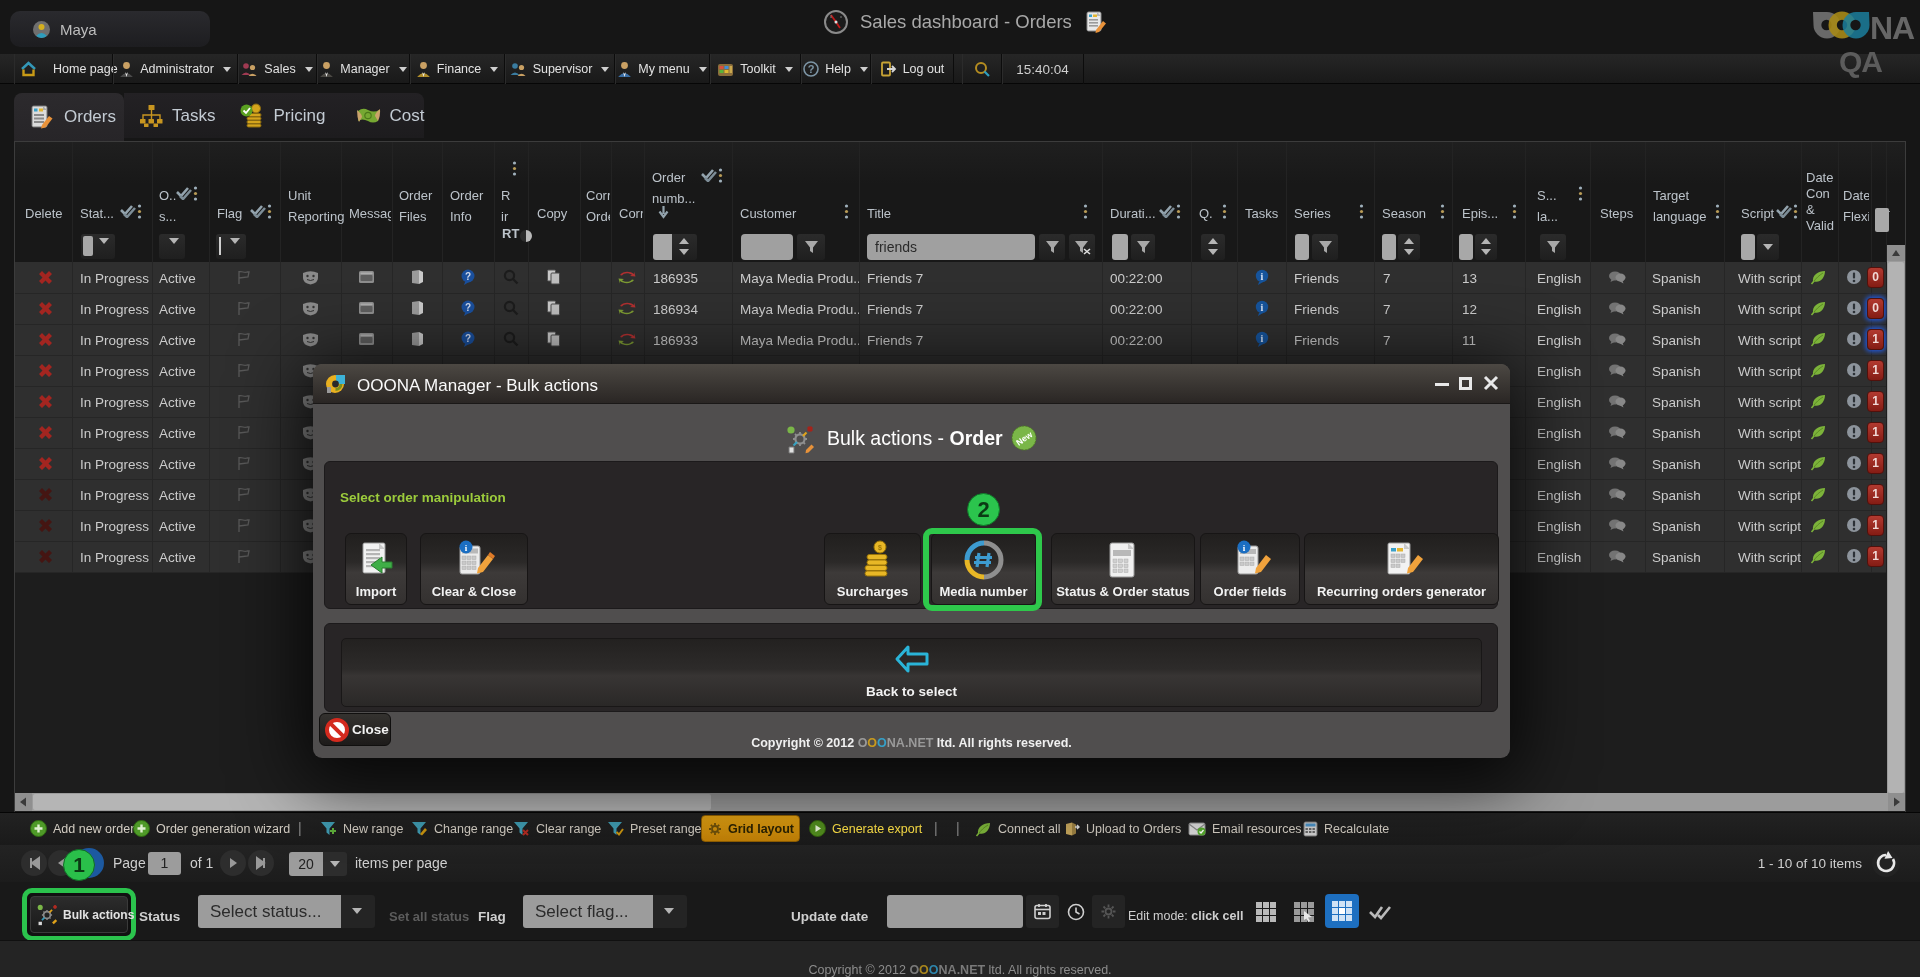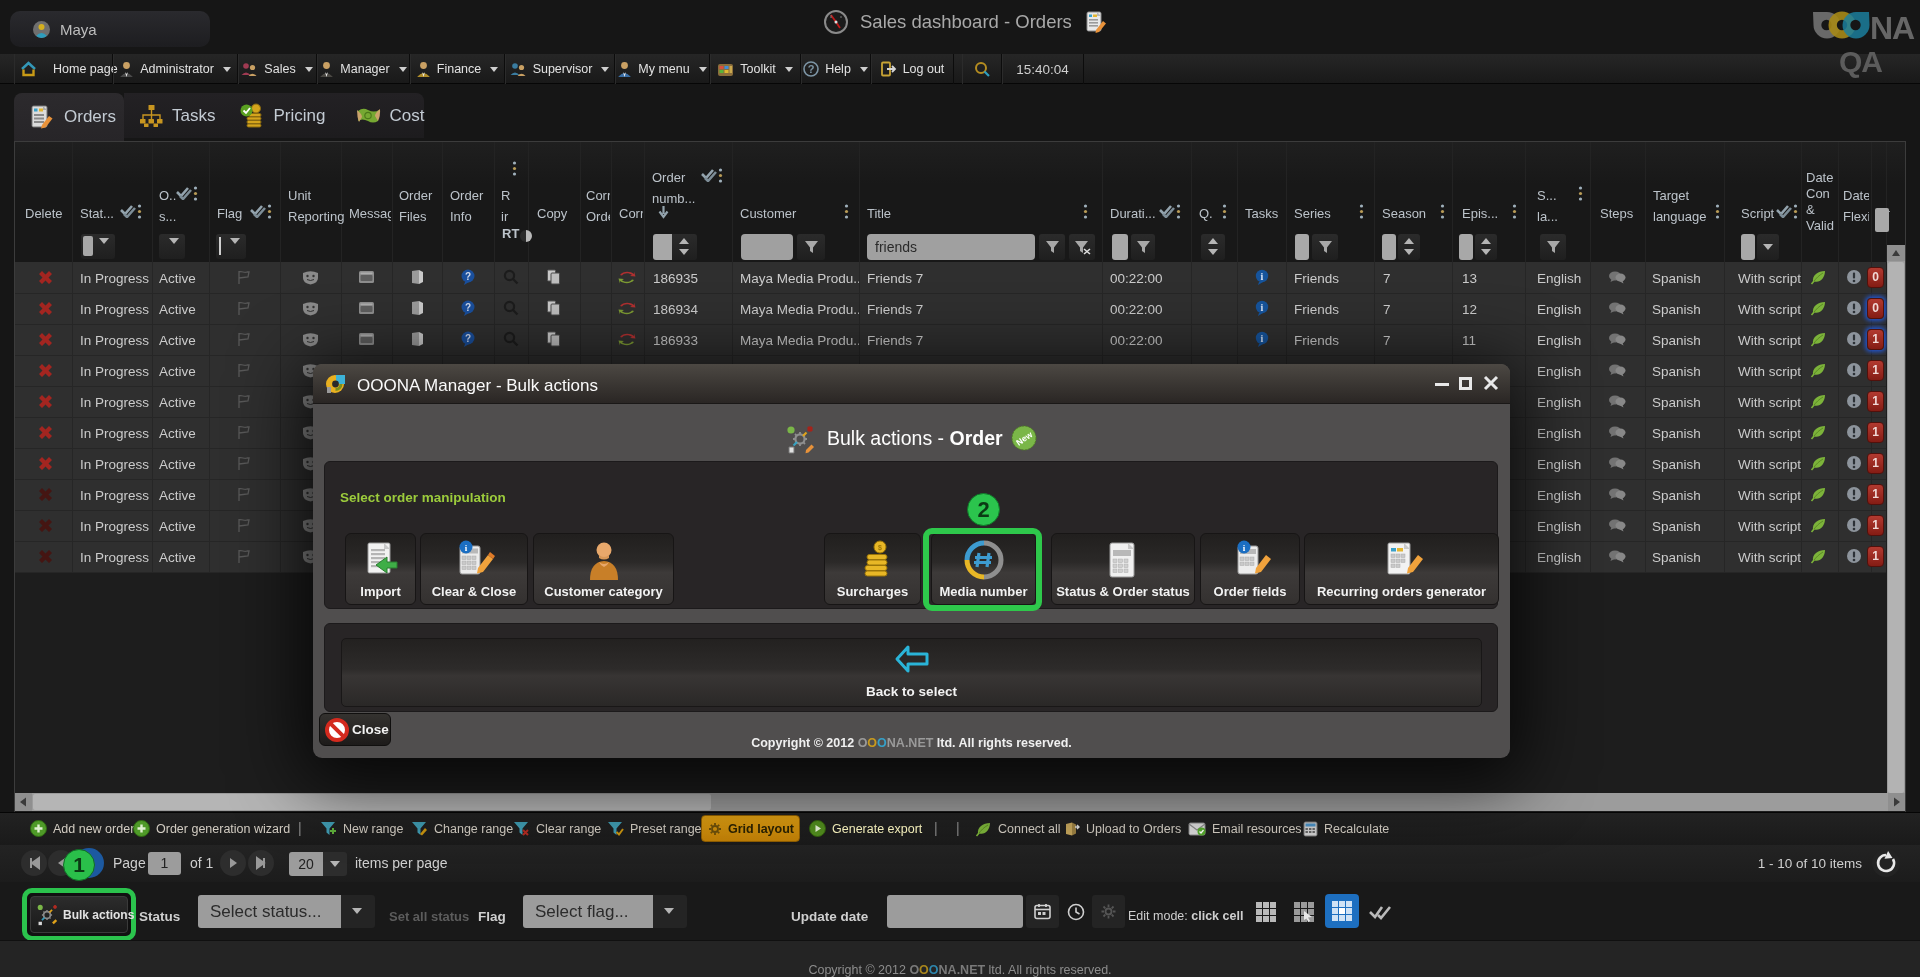--- a/index.html
+++ b/index.html
@@ -1015,21 +1015,21 @@
       </svg>
       <span>Preset range</span>
     </div>
     <div style="position:absolute;left:701px;top:815px;width:99px;height:27px;background:linear-gradient(#df9f13,#c07f06);border:1px solid #8f5e02;border-radius:4px;display:flex;align-items:center;justify-content:center;gap:6px;color:#2b2203;font-size:12.5px;font-weight:700;">
       <svg width="15" height="15" viewBox="0 0 15 15" style="">
         <circle cx="8" cy="8" r="3" fill="none" stroke="#6b4e0a" stroke-width="1.8"></circle>
         <path d="M8 2 V4 M8 12 V14 M2 8 H4 M12 8 H14 M3.8 3.8 L5.2 5.2 M10.8 10.8 L12.2 12.2 M12.2 3.8 L10.8 5.2 M5.2 10.8 L3.8 12.2" stroke="#6b4e0a" stroke-width="1.8"></path>
       </svg>
       <span>Grid layout</span>
     </div>
-    <div style="position:absolute;left:809px;top:818px;height:21px;display:flex;align-items:center;gap:6px;color:#fef9c3;font-size:12.5px;font-weight:400;white-space:nowrap;">
+    <div style="position:absolute;left:809px;top:818px;height:21px;display:flex;align-items:center;gap:6px;color:#fde047;font-size:12.5px;font-weight:400;white-space:nowrap;">
       <svg width="17" height="17" viewBox="0 0 17 17" style="">
         <circle cx="8.5" cy="8.5" r="8" fill="#518c1e" stroke="#33610d"></circle>
         <path d="M6.5 5 L12 8.5 L6.5 12 Z" fill="#e5f0d5"></path>
       </svg>
       <span>Generate export</span>
     </div>
     <div style="position:absolute;left:934px;top:820px;color:#8a8a8a;font-size:14px;">|</div>
     <div style="position:absolute;left:956px;top:820px;color:#8a8a8a;font-size:14px;">|</div>
     <div style="position:absolute;left:975px;top:818px;height:21px;display:flex;align-items:center;gap:6px;color:#d2ccc2;font-size:12.5px;font-weight:400;white-space:nowrap;">
       <svg width="17" height="16" viewBox="0 0 17 16" style="">
@@ -1236,21 +1236,21 @@
           <path d="M4 23 h5 v6 h-5 z" fill="#e0e0e0" stroke="#777"></path>
           <path d="M21 26 L26.5 20.5 L29 23 L23.5 28.5 L20.5 29.2 Z" fill="#e8923a"></path>
         </svg></div>
 <div style="position:absolute;left:514px;top:63px;color:#fdfdfd;font-size:19.5px;font-weight:400;white-space:nowrap;">Bulk actions - <b style="font-weight:700;">Order</b></div>
 <div style="position:absolute;left:698px;top:61px;width:26px;height:26px;"><svg width="26" height="26" viewBox="0 0 26 26" style="">
           <circle cx="13" cy="13" r="12" fill="#7ab648" stroke="#4e7a24" stroke-width="1" stroke-dasharray="2 1.2"></circle>
           <text x="13" y="16.5" font-size="8.5" font-weight="bold" fill="#fff" text-anchor="middle" transform="rotate(-35 13 13)" font-family="Liberation Sans">New</text>
         </svg></div>
 <div style="position:absolute;left:11px;top:97px;width:1174px;height:148px;background:#282526;border-radius:6px;border:1px solid #1c1a1b;">
 <div style="position:absolute;left:15px;top:28px;color:#9ccc3c;font-size:13.5px;font-weight:700;">Select order manipulation</div>
-<div style="position:absolute;left:20px;top:71px;width:71px;height:72px;background:linear-gradient(180deg,#211f1e 0%,#2b2928 40%,#3d3a39 55%,#343130 100%);border:1px solid #171515;border-radius:6px;">
+<div style="position:absolute;left:20px;top:71px;width:62px;height:72px;background:linear-gradient(180deg,#211f1e 0%,#2b2928 40%,#3d3a39 55%,#343130 100%);border:1px solid #171515;border-radius:6px;">
           <div style="position:absolute;left:0;top:6px;width:100%;text-align:center;"><svg width="40" height="40" viewBox="0 0 40 40" style="">
               <rect x="7" y="3" width="22" height="30" rx="1.5" fill="#f2f2f2" stroke="#999"></rect>
               <path d="M23 3 L29 9 L23 9 Z" fill="#c9c9c9"></path>
               <g fill="#b5b5b5">
                 <rect x="10" y="9" width="14" height="2.2"></rect>
                 <rect x="10" y="13" width="14" height="2.2"></rect>
                 <rect x="10" y="17" width="14" height="2.2"></rect>
                 <rect x="10" y="21" width="14" height="2.2"></rect>
                 <rect x="10" y="25" width="10" height="2.2"></rect>
               </g>
@@ -1272,29 +1272,20 @@
                 <rect x="10" y="26" width="4" height="3.5"></rect>
                 <rect x="15" y="26" width="4" height="3.5"></rect>
                 <rect x="20" y="26" width="4" height="3.5"></rect>
               </g>
               <circle cx="14" cy="7" r="6.5" fill="#1b6ec2"></circle>
               <text x="14" y="11" font-size="9" font-weight="bold" fill="#fff" text-anchor="middle" font-family="Liberation Serif">i</text>
               <path d="M26 28 L36 15 L41 19 L31 32 L25 33.5 Z" fill="#f0a23c"></path>
               <path d="M36 15 L41 19 L43 16 L38 12 Z" fill="#e07b28"></path>
             </svg></div>
           <div style="position:absolute;left:0;bottom:5px;width:100%;text-align:center;color:#f2f2f2;font-size:13px;font-weight:700;white-space:nowrap;">Clear &amp; Close</div>
-        </div>
-        <div style="position:absolute;left:208px;top:71px;width:141px;height:72px;background:linear-gradient(180deg,#211f1e 0%,#2b2928 40%,#3d3a39 55%,#343130 100%);border:1px solid #171515;border-radius:6px;">
-          <div style="position:absolute;left:0;top:6px;width:100%;text-align:center;"><svg width="36" height="40" viewBox="0 0 36 40" style="">
-              <circle cx="18" cy="10" r="7.5" fill="#e8a86b"></circle>
-              <path d="M13 15 Q18 19 23 15 L23 18 Q18 21 13 18 Z" fill="#d89858"></path>
-              <path d="M4 40 Q4 22 18 21 Q32 22 32 40 Z" fill="#c87f28"></path>
-              <path d="M13 22 Q18 26 23 22 L21 25 L18 27 L15 25 Z" fill="#e8a86b"></path>
-            </svg></div>
-          <div style="position:absolute;left:0;bottom:5px;width:100%;text-align:center;color:#f2f2f2;font-size:13px;font-weight:700;white-space:nowrap;">Customer category</div>
         </div>
         <div style="position:absolute;left:499px;top:71px;width:97px;height:72px;background:linear-gradient(180deg,#211f1e 0%,#2b2928 40%,#3d3a39 55%,#343130 100%);border:1px solid #171515;border-radius:6px;">
           <div style="position:absolute;left:0;top:6px;width:100%;text-align:center;"><svg width="40" height="40" viewBox="0 0 40 40" style="">
               <g fill="#e8b726" stroke="#9a7408" stroke-width="1">
                 <rect x="12" y="31" width="22" height="5" rx="2.5"></rect>
                 <rect x="12" y="25.5" width="22" height="5" rx="2.5"></rect>
                 <rect x="14" y="20" width="20" height="5" rx="2.5"></rect>
                 <rect x="14" y="14.5" width="20" height="5" rx="2.5"></rect>
                 <circle cx="27" cy="7" r="6"></circle>
               </g>

